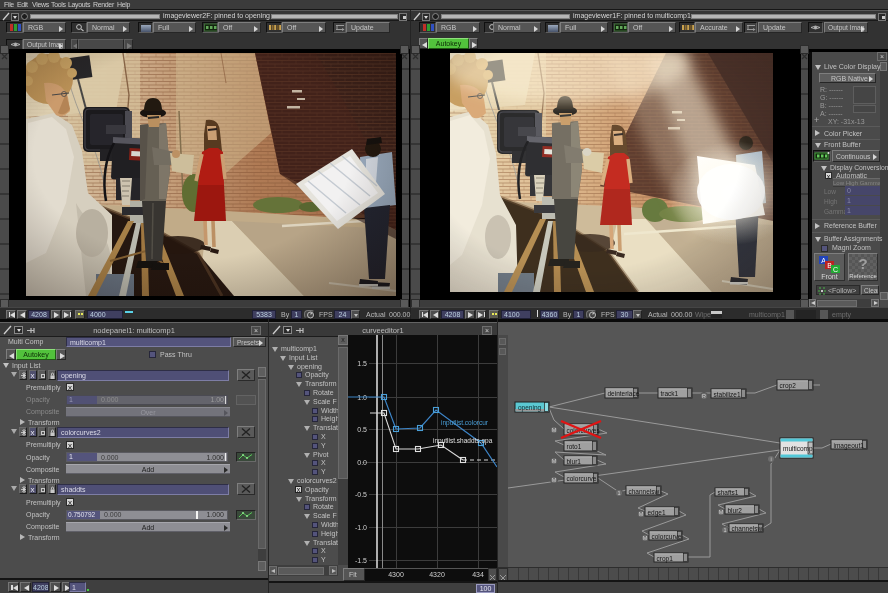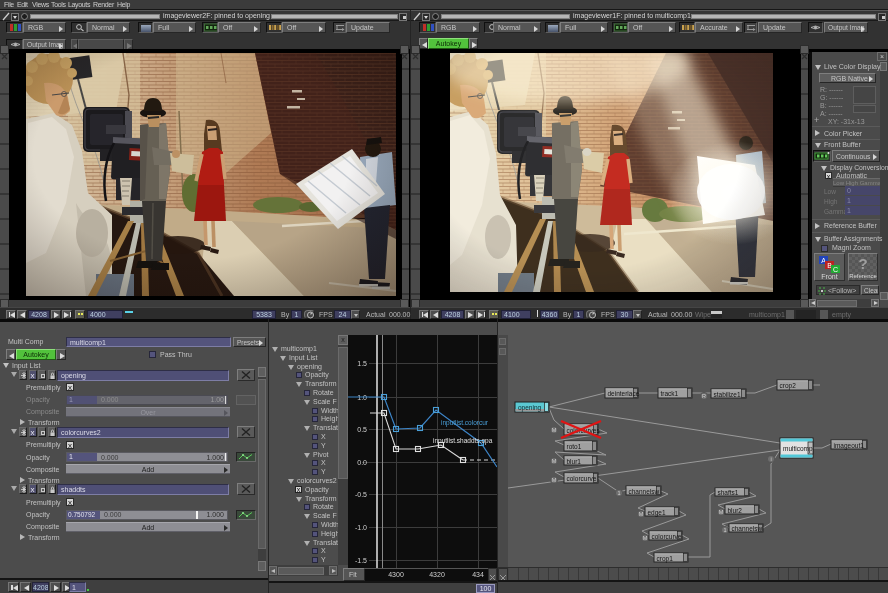--- a/index.html
+++ b/index.html
@@ -734,20 +734,33 @@
         </div>
     <div class="abs" style="left:8px;top:0.5px;width:40px;height:7px;background:#5a5a5a;border:1px solid #6e6e6e"></div>
     <div class="abs" style="left:62px;top:0;width:8px;height:8px;background:#565656;border:1px solid #777">
           <div class="tr" style="left:1.5px;top:1px;border-left-color:#ccc;border-left-width:4px;border-top-width:2.5px;border-bottom-width:2.5px"></div>
         </div>
   </div>
 </div>
 
 <div id="nodepanel" class="abs" style="left:0;top:319px;width:268px;height:274px;background:#4c4c4c">
   <div class="abs" style="left:0;top:0;width:268px;height:3px;background:#0a0a0a"></div>
+  <div class="ptitle" style="left:0;top:3px;width:268px">
+    <svg class="abs" style="left:3px;top:2px" width="9" height="10">
+          <line x1="1" y1="9" x2="8" y2="1" stroke="#ccc" stroke-width="1.4"></line>
+        </svg>
+    <div class="abs" style="left:14px;top:3px;width:9px;height:8px;background:#2a2a2a;border:1px solid #888">
+          <div class="tri open" style="left:1.5px;top:2px;border-left-width:2.5px;border-right-width:2.5px;border-top-width:3.5px;border-top-color:#ddd"></div>
+        </div>
+    <svg class="abs" style="left:26px;top:3px" width="10" height="9">
+          <path d="M1 4.5 H8 M5 2 V7 M8 2 V7" stroke="#bbb" stroke-width="1.2" fill="none"></path>
+        </svg>
+    <div class="ptext">nodepanel1: multicomp1</div>
+    <div class="xbox" style="left:251px;top:2.5px">×</div>
+  </div>
   <div class="lbl" style="left:8px;top:19px">Multi Comp</div>
   <div class="pfield" style="left:66px;top:17.5px;width:165px;height:10px"><span style="margin-left:3px">multicomp1</span></div>
   <div class="tbtn" style="left:233px;top:17.5px;width:33px;height:10px"><span style="margin-left:3px;font-size:6.5px">Presets</span><div class="barr" style="top:2px"></div></div>
   <div class="tbtn" style="left:6px;top:30px;width:10px">
         <div class="tl" style="left:2px;top:2.5px"></div>
       </div>
   <div class="abs" style="left:16px;top:30px;width:40px;height:11px;background:#52c23c;border-top:1px solid #8ee07c;border-left:1px solid #8ee07c;border-right:1px solid #1e5a12;border-bottom:1px solid #1e5a12;color:#0c2a06;font-size:7px;line-height:9px;text-align:center">Autokey</div>
   <div class="tbtn" style="left:56px;top:30px;width:10px">
         <div class="tr" style="left:2.5px;top:2.5px"></div>
       </div>
@@ -899,20 +912,33 @@
   <div class="fbtn" style="left:62px;top:263px;width:11px;height:10px">
         <div class="tr" style="left:2px;top:1.5px"></div>
         <div class="vbar" style="left:7.5px;top:2px;height:5px"></div>
       </div>
   <div class="pfield" style="left:69px;top:263px;width:17px;height:10px;line-height:10px"><span style="margin-left:2px">1</span></div>
   <div class="abs" style="left:87px;top:270px;width:2px;height:2px;background:#44cc44"></div>
 </div>
 
 <div id="curveeditor" class="abs" style="left:269px;top:319px;width:228px;height:274px;background:#4c4c4c">
   <div class="abs" style="left:0;top:0;width:228px;height:3px;background:#0a0a0a"></div>
+  <div class="ptitle" style="left:0;top:3px;width:228px">
+    <svg class="abs" style="left:3px;top:2px" width="9" height="10">
+          <line x1="1" y1="9" x2="8" y2="1" stroke="#ccc" stroke-width="1.4"></line>
+        </svg>
+    <div class="abs" style="left:14px;top:3px;width:9px;height:8px;background:#2a2a2a;border:1px solid #888">
+          <div class="tri open" style="left:1.5px;top:2px;border-left-width:2.5px;border-right-width:2.5px;border-top-width:3.5px;border-top-color:#ddd"></div>
+        </div>
+    <svg class="abs" style="left:26px;top:3px" width="10" height="9">
+          <path d="M1 4.5 H8 M5 2 V7 M8 2 V7" stroke="#bbb" stroke-width="1.2" fill="none"></path>
+        </svg>
+    <div class="ptext">curveeditor1</div>
+    <div class="xbox" style="left:213px;top:2.5px">×</div>
+  </div>
 
   <div class="abs" id="ctree" style="left:0;top:16px;width:69px;height:230px;overflow:hidden">
   <div class="tri open" style="left:3px;top:12.0px;border-top-color:#b0b0b0"></div>
   <div class="lbl" style="left:12px;top:10.0px">multicomp1</div>
   <div class="tri open" style="left:11px;top:20.8px;border-top-color:#b0b0b0"></div>
   <div class="lbl" style="left:20px;top:18.8px">Input List</div>
   <div class="tri open" style="left:19px;top:29.6px;border-top-color:#b0b0b0"></div>
   <div class="lbl" style="left:28px;top:27.6px">opening</div>
   <div class="abs" style="left:27px;top:37.4px;width:6px;height:6px;background:#54547c;border:1px solid #26263a"></div>
   <div class="lbl" style="left:36px;top:36.4px">Opacity</div>

